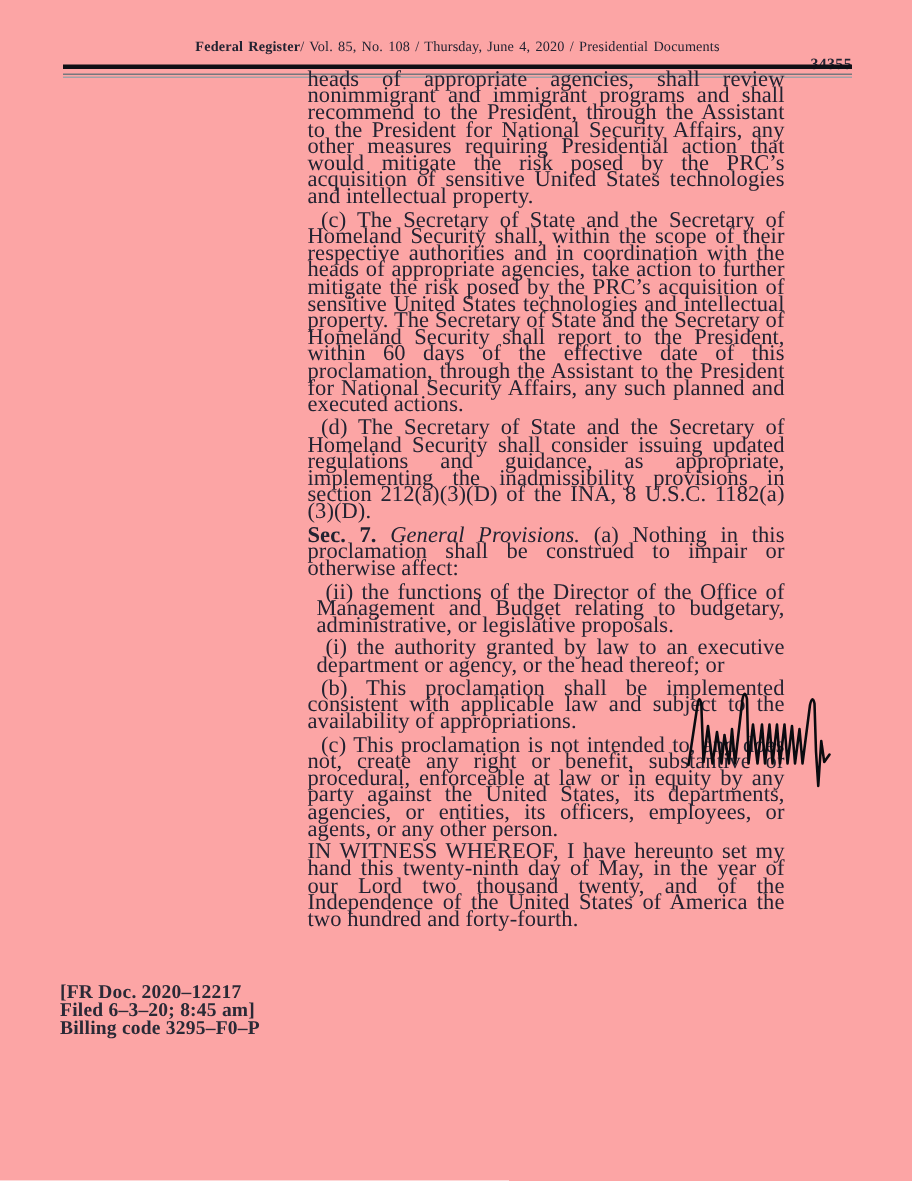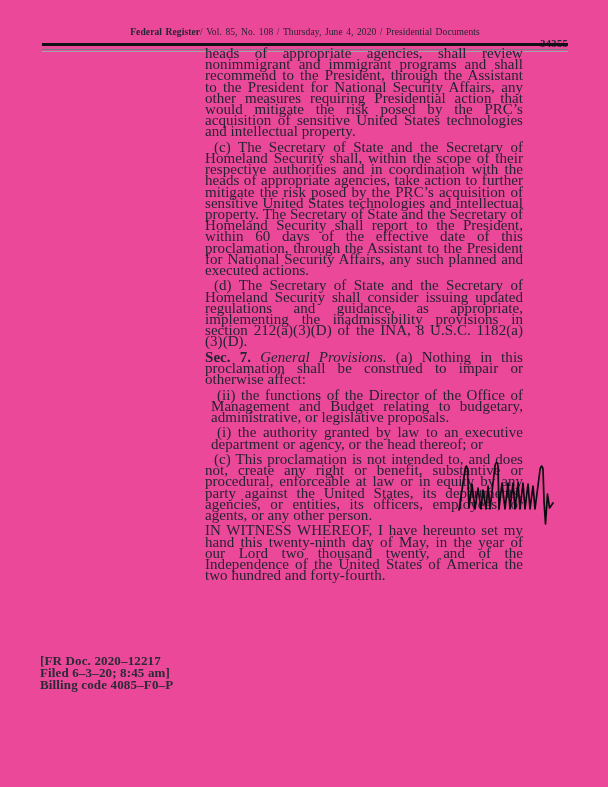--- a/index.html
+++ b/index.html
@@ -1,20 +1,20 @@
 <!DOCTYPE html>
 <html><head>
 <meta charset="utf-8">
 <style>
   html, body { margin: 0; padding: 0; background: #ffffff; }
   .page {
     position: relative;
     width: 608px;
     height: 787px;
-    background: #ec4899;
+    background: #fca5a5;
     font-family: "Liberation Serif", serif;
     color: #232331;
     overflow: hidden;
   }
 
   
   .fr-header {
     position: absolute;
     top: 27px;
     left: 42px;
@@ -99,33 +99,34 @@
   <div class="rule rule-black"></div>
   <div class="rule rule-gray"></div>
 
   <main class="content">
     <p class="para flush">heads of appropriate agencies, shall review nonimmigrant and immigrant programs and shall recommend to the President, through the Assistant to the President for National Security Affairs, any other measures requiring Presidential action that would mitigate the risk posed by the PRC’s acquisition of sensitive United States technologies and intellectual property.</p>
     <p class="para indent">(c) The Secretary of State and the Secretary of Homeland Security shall, within the scope of their respective authorities and in coordination with the heads of appropriate agencies, take action to further mitigate the risk posed by the PRC’s acquisition of sensitive United States technologies and intellectual property. The Secretary of State and the Secretary of Homeland Security shall report to the President, within 60 days of the effective date of this proclamation, through the Assistant to the President for National Security Affairs, any such planned and executed actions.</p>
     <p class="para indent">(d) The Secretary of State and the Secretary of Homeland Security shall consider issuing updated regulations and guidance, as appropriate, implementing the inadmissibility provisions in section 212(a)(3)(D) of the INA, 8 U.S.C. 1182(a)(3)(D).</p>
     <p class="para flush"><span class="bold">Sec. 7.</span> <span class="italic">General Provisions.</span> <span>(a) Nothing in this proclamation shall be construed to impair or otherwise affect:</span></p>
     <p class="para hang">(ii) the functions of the Director of the Office of Management and Budget relating to budgetary, administrative, or legislative proposals.</p>
     <p class="para hang">(i) the authority granted by law to an executive department or agency, or the head thereof; or</p>
+    <p class="para indent">(b) This proclamation shall be implemented consistent with applicable law and subject to the availability of appropriations.</p>
     <p class="para indent">(c) This proclamation is not intended to, and does not, create any right or benefit, substantive or procedural, enforceable at law or in equity by any party against the United States, its departments, agencies, or entities, its officers, employees, or agents, or any other person.</p>
     <p class="para flush">IN WITNESS WHEREOF, I have hereunto set my hand this twenty-ninth day of May, in the year of our Lord two thousand twenty, and of the Independence of the United States of America the two hundred and forty-fourth.</p>
   </main>
 
   <svg class="signature" viewBox="0 0 112 75" aria-hidden="true">
     <path d="M6,54 L12,14 Q13,7 14.5,13 L16,52
              L19,28 L22,53 L25,32 L28,53 L30,34 L33,53
              L35,30 L37,53
              L42,10 Q43.5,3 45,10 L46,53
              L49,27 L52,53 L55,27 L57,53 L60,27 L62,53 L65,27 L67,53
              L70,27 L72,53 L75,28 L77,53 L80,30 L82,53
              L87,14 Q88.5,7 90,13 L91,45 L92.5,68 L94.5,38 L96.5,52 L100,47" fill="none" stroke="#0b0b10" stroke-width="1.7" stroke-linecap="round" stroke-linejoin="round"></path>
   </svg>
 
   <footer class="doc-footer">
     <div>[FR Doc. 2020–12217</div>
     <div>Filed 6–3–20; 8:45 am]</div>
-    <div>Billing code 4085–F0–P</div>
+    <div>Billing code 3295–F0–P</div>
   </footer>
 
 </div>
 
 </body></html>

